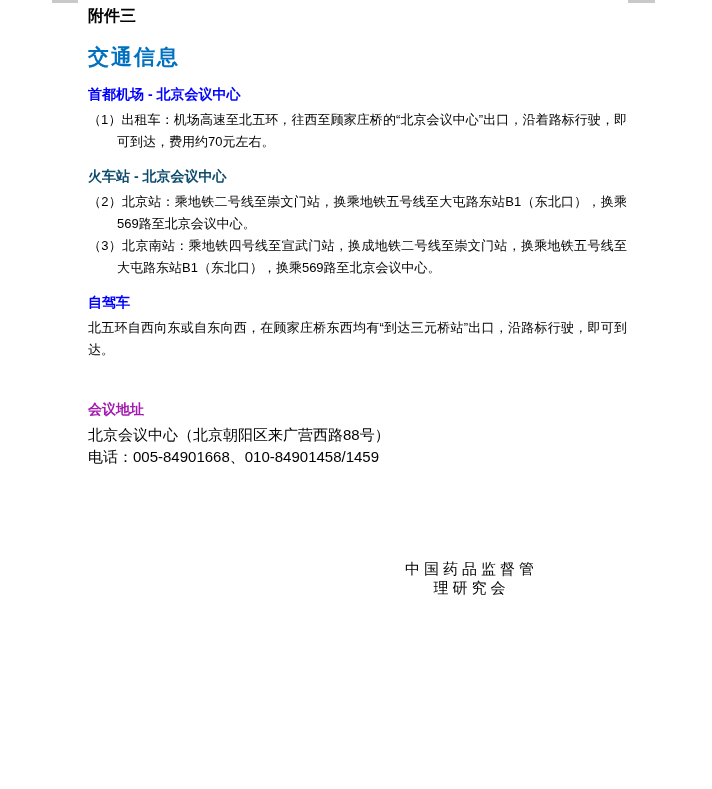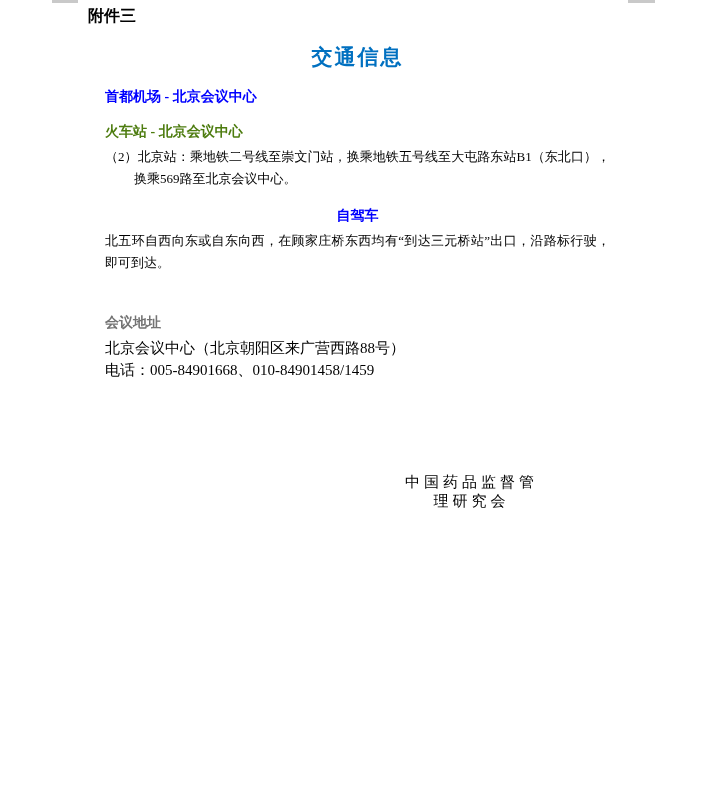--- a/index.html
+++ b/index.html
@@ -19,26 +19,25 @@
   .cropmark.right { left:628px; width:27px; }
 
   .page { padding:6px 85px 0 88px; }
 
   .attachment-label {
     font-size:16px; font-weight:bold; color:#000;
     margin:0;
     font-family:Liberation Serif, serif;
   }
   .doc-title {
-    text-align:center;
     font-size:21px; font-weight:bold;
     letter-spacing:2px;
     margin:16px 0 0 0;
   }
-  .section { margin:17px;font-family:Liberation Serif, serif; }
+  .section { margin:0; }
   .section-heading {
     font-size:14px; font-weight:bold;
     margin:15px 0 5px 0;
   }
   .sec-gap-large { margin-top:40px; }
   .body-text, .li {
     font-size:13px; line-height:22px;
     margin:0;
     text-align:justify;
   }
@@ -67,36 +66,42 @@
 <div class="cropmark right"></div>
 
 <div class="page">
 
   <p class="attachment-label">附件三</p>
 
   <h1 class="doc-title" style="color:#0070C0;">交通信息</h1>
 
   <section class="section">
     <h2 class="section-heading" style="color:#0000FF;">首都机场 - 北京会议中心</h2>
-  </section>
-
-  <section class="section">
-    <h2 class="section-heading" style="color:#4d7c0f;">火车站 - 北京会议中心</h2>
     <p class="li">
-      <span>（2）北京站：乘地铁二号线至崇文门站，换乘地铁五号线至大屯路东站B1（东北口），换乘569路至北京会议中心。</span>
+      <span>（1）出租车：机场高速至北五环，往西至顾家庄桥的“北京会议中心”出口，沿着路标行驶，即可到达，费用约70元左右。</span>
     </p>
   </section>
 
   <section class="section">
-    <h2 class="section-heading" style="color:#0000FF;text-align:center;">自驾车</h2>
+    <h2 class="section-heading" style="color:#0c4a6e;">火车站 - 北京会议中心</h2>
+    <p class="li">
+      <span>（2）北京站：乘地铁二号线至崇文门站，换乘地铁五号线至大屯路东站B1（东北口），换乘569路至北京会议中心。</span>
+    </p>
+    <p class="li">
+      <span>（3）北京南站：乘地铁四号线至宣武门站，换成地铁二号线至崇文门站，换乘地铁五号线至大屯路东站B1（东北口），换乘569路至北京会议中心。</span>
+    </p>
+  </section>
+
+  <section class="section">
+    <h2 class="section-heading" style="color:#0000FF;">自驾车</h2>
     <p class="body-text">北五环自西向东或自东向西，在顾家庄桥东西均有“到达三元桥站”出口，沿路标行驶，即可到达。</p>
   </section>
 
   <section class="section address-block">
-    <h2 class="section-heading sec-gap-large" style="color:#737373;">会议地址</h2>
+    <h2 class="section-heading sec-gap-large" style="color:#a21caf;">会议地址</h2>
     <p>北京会议中心（北京朝阳区来广营西路88号）</p>
     <p>电话：005-84901668、010-84901458/1459</p>
   </section>
 
   <div class="signature">
     <p class="org">中国药品监督管理研究会</p>
 
   </div>
 
 </div>

